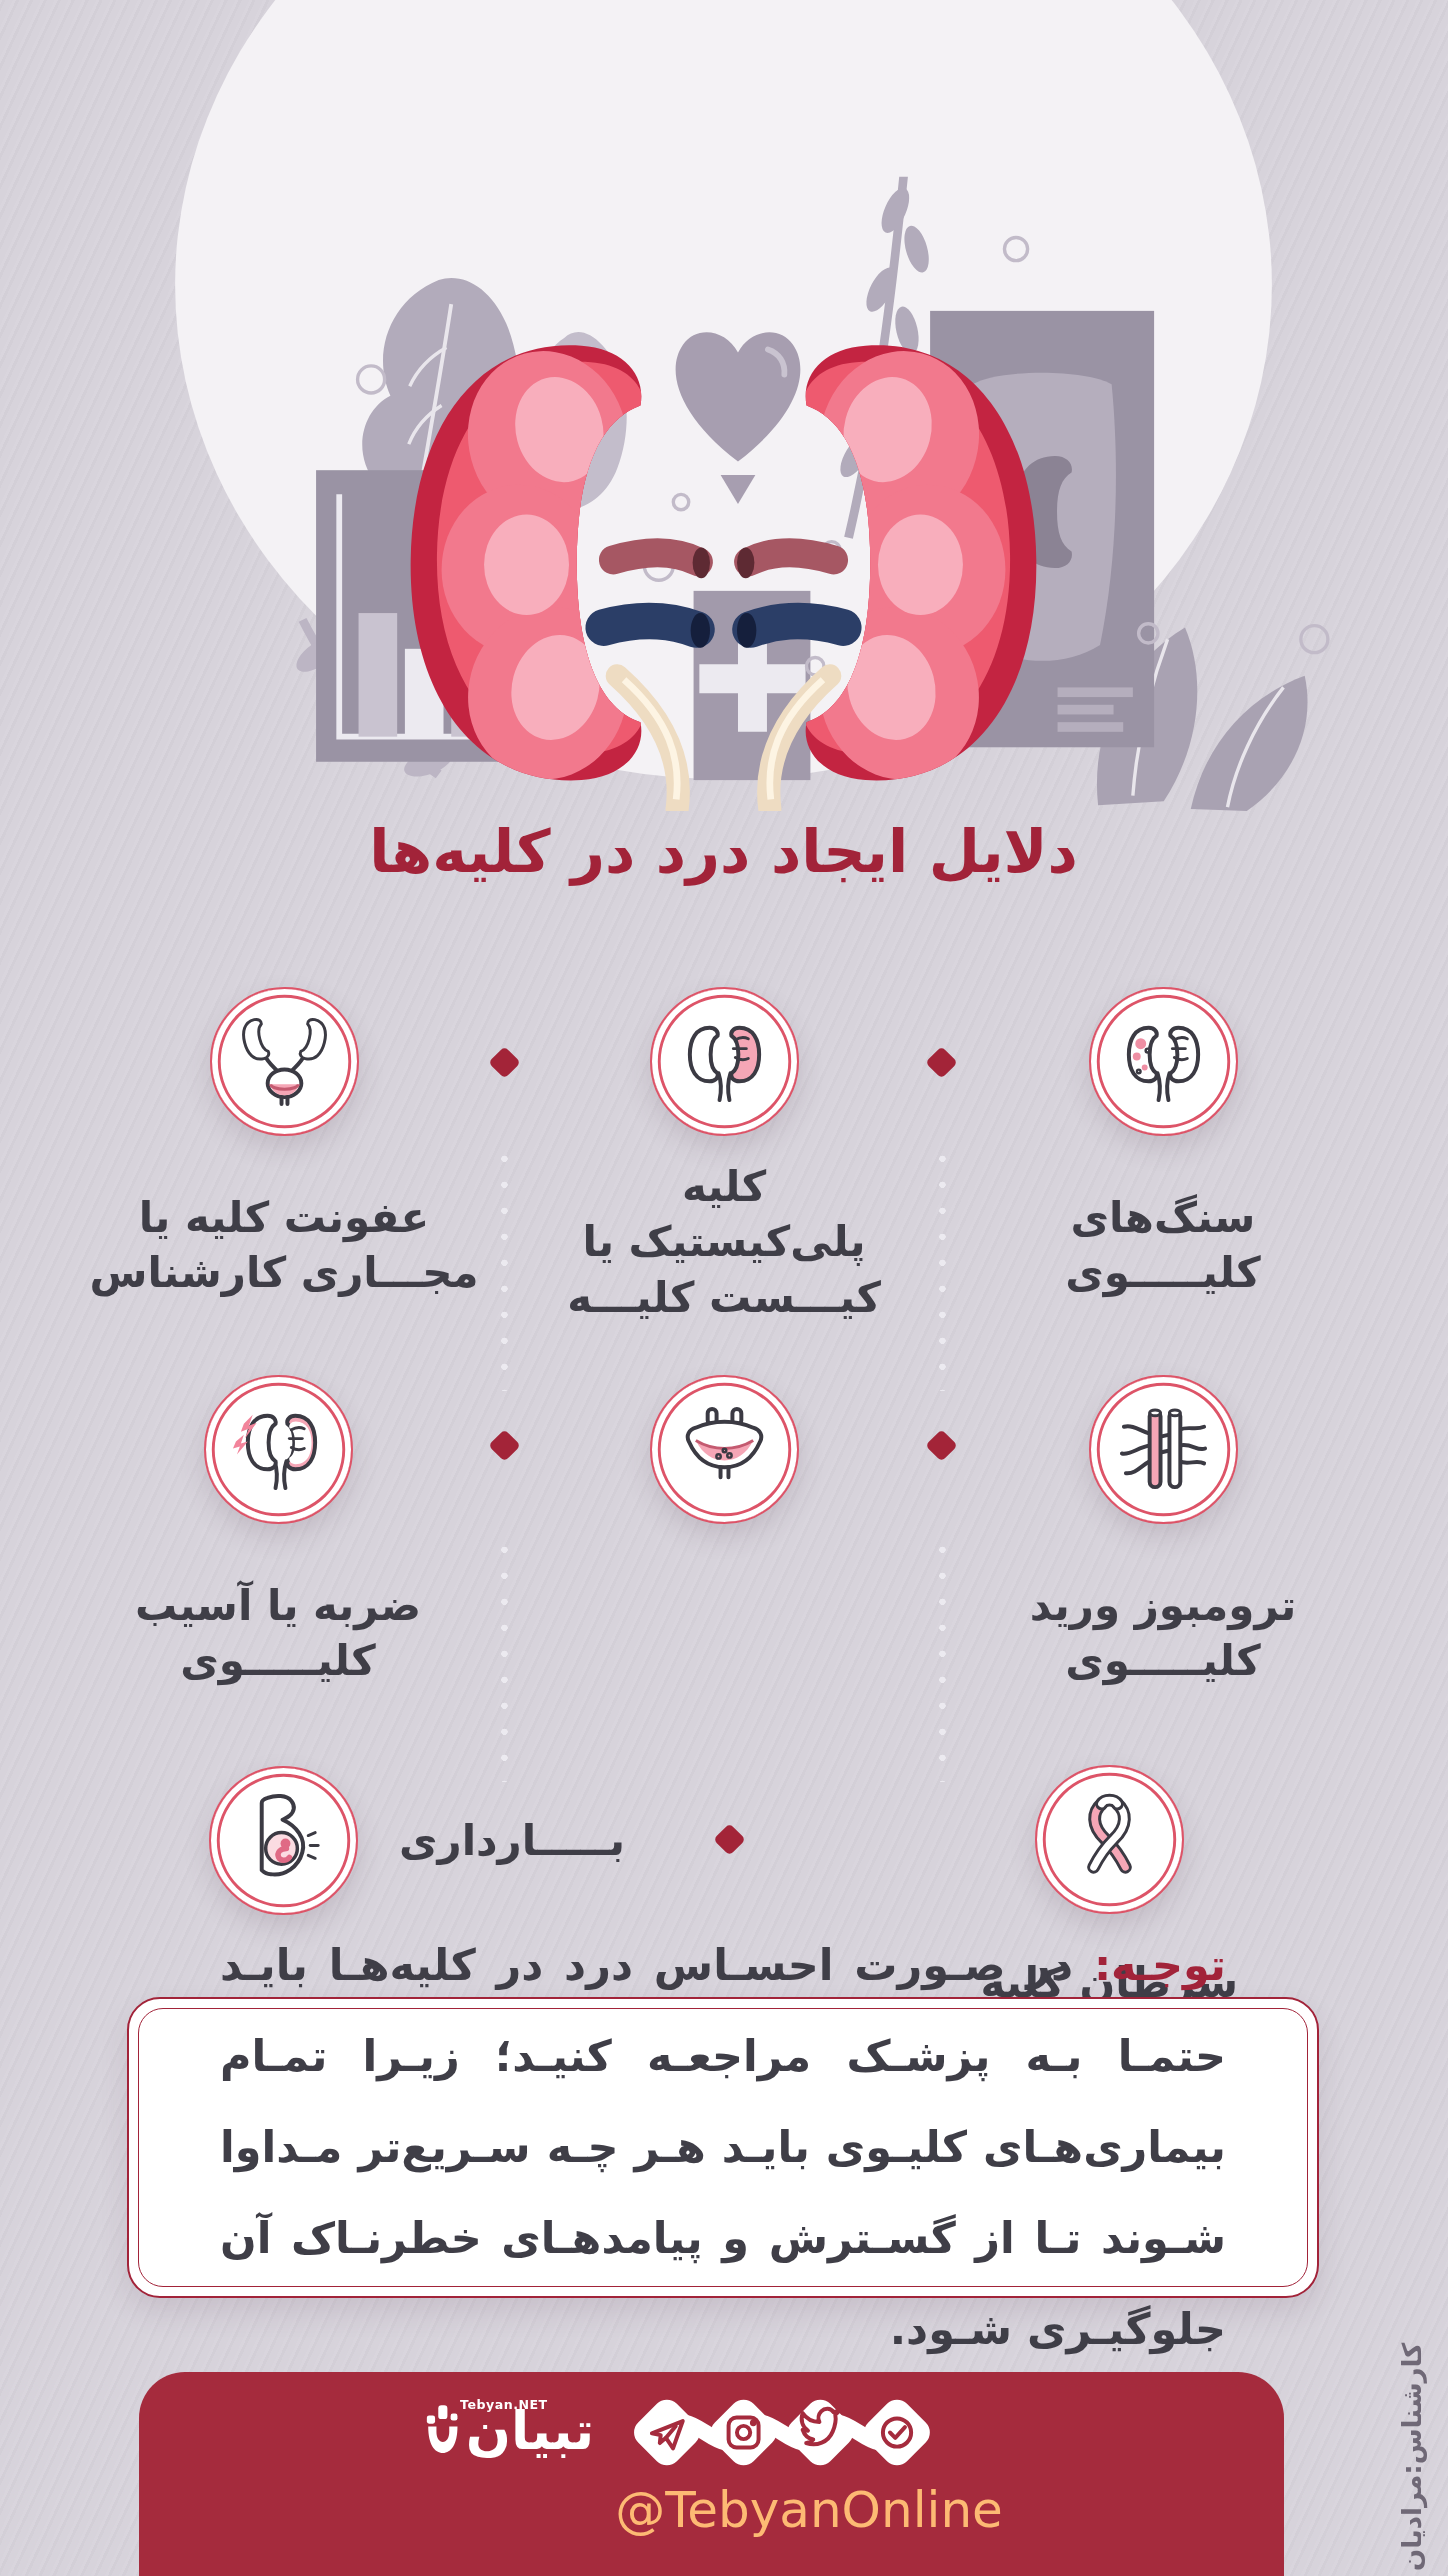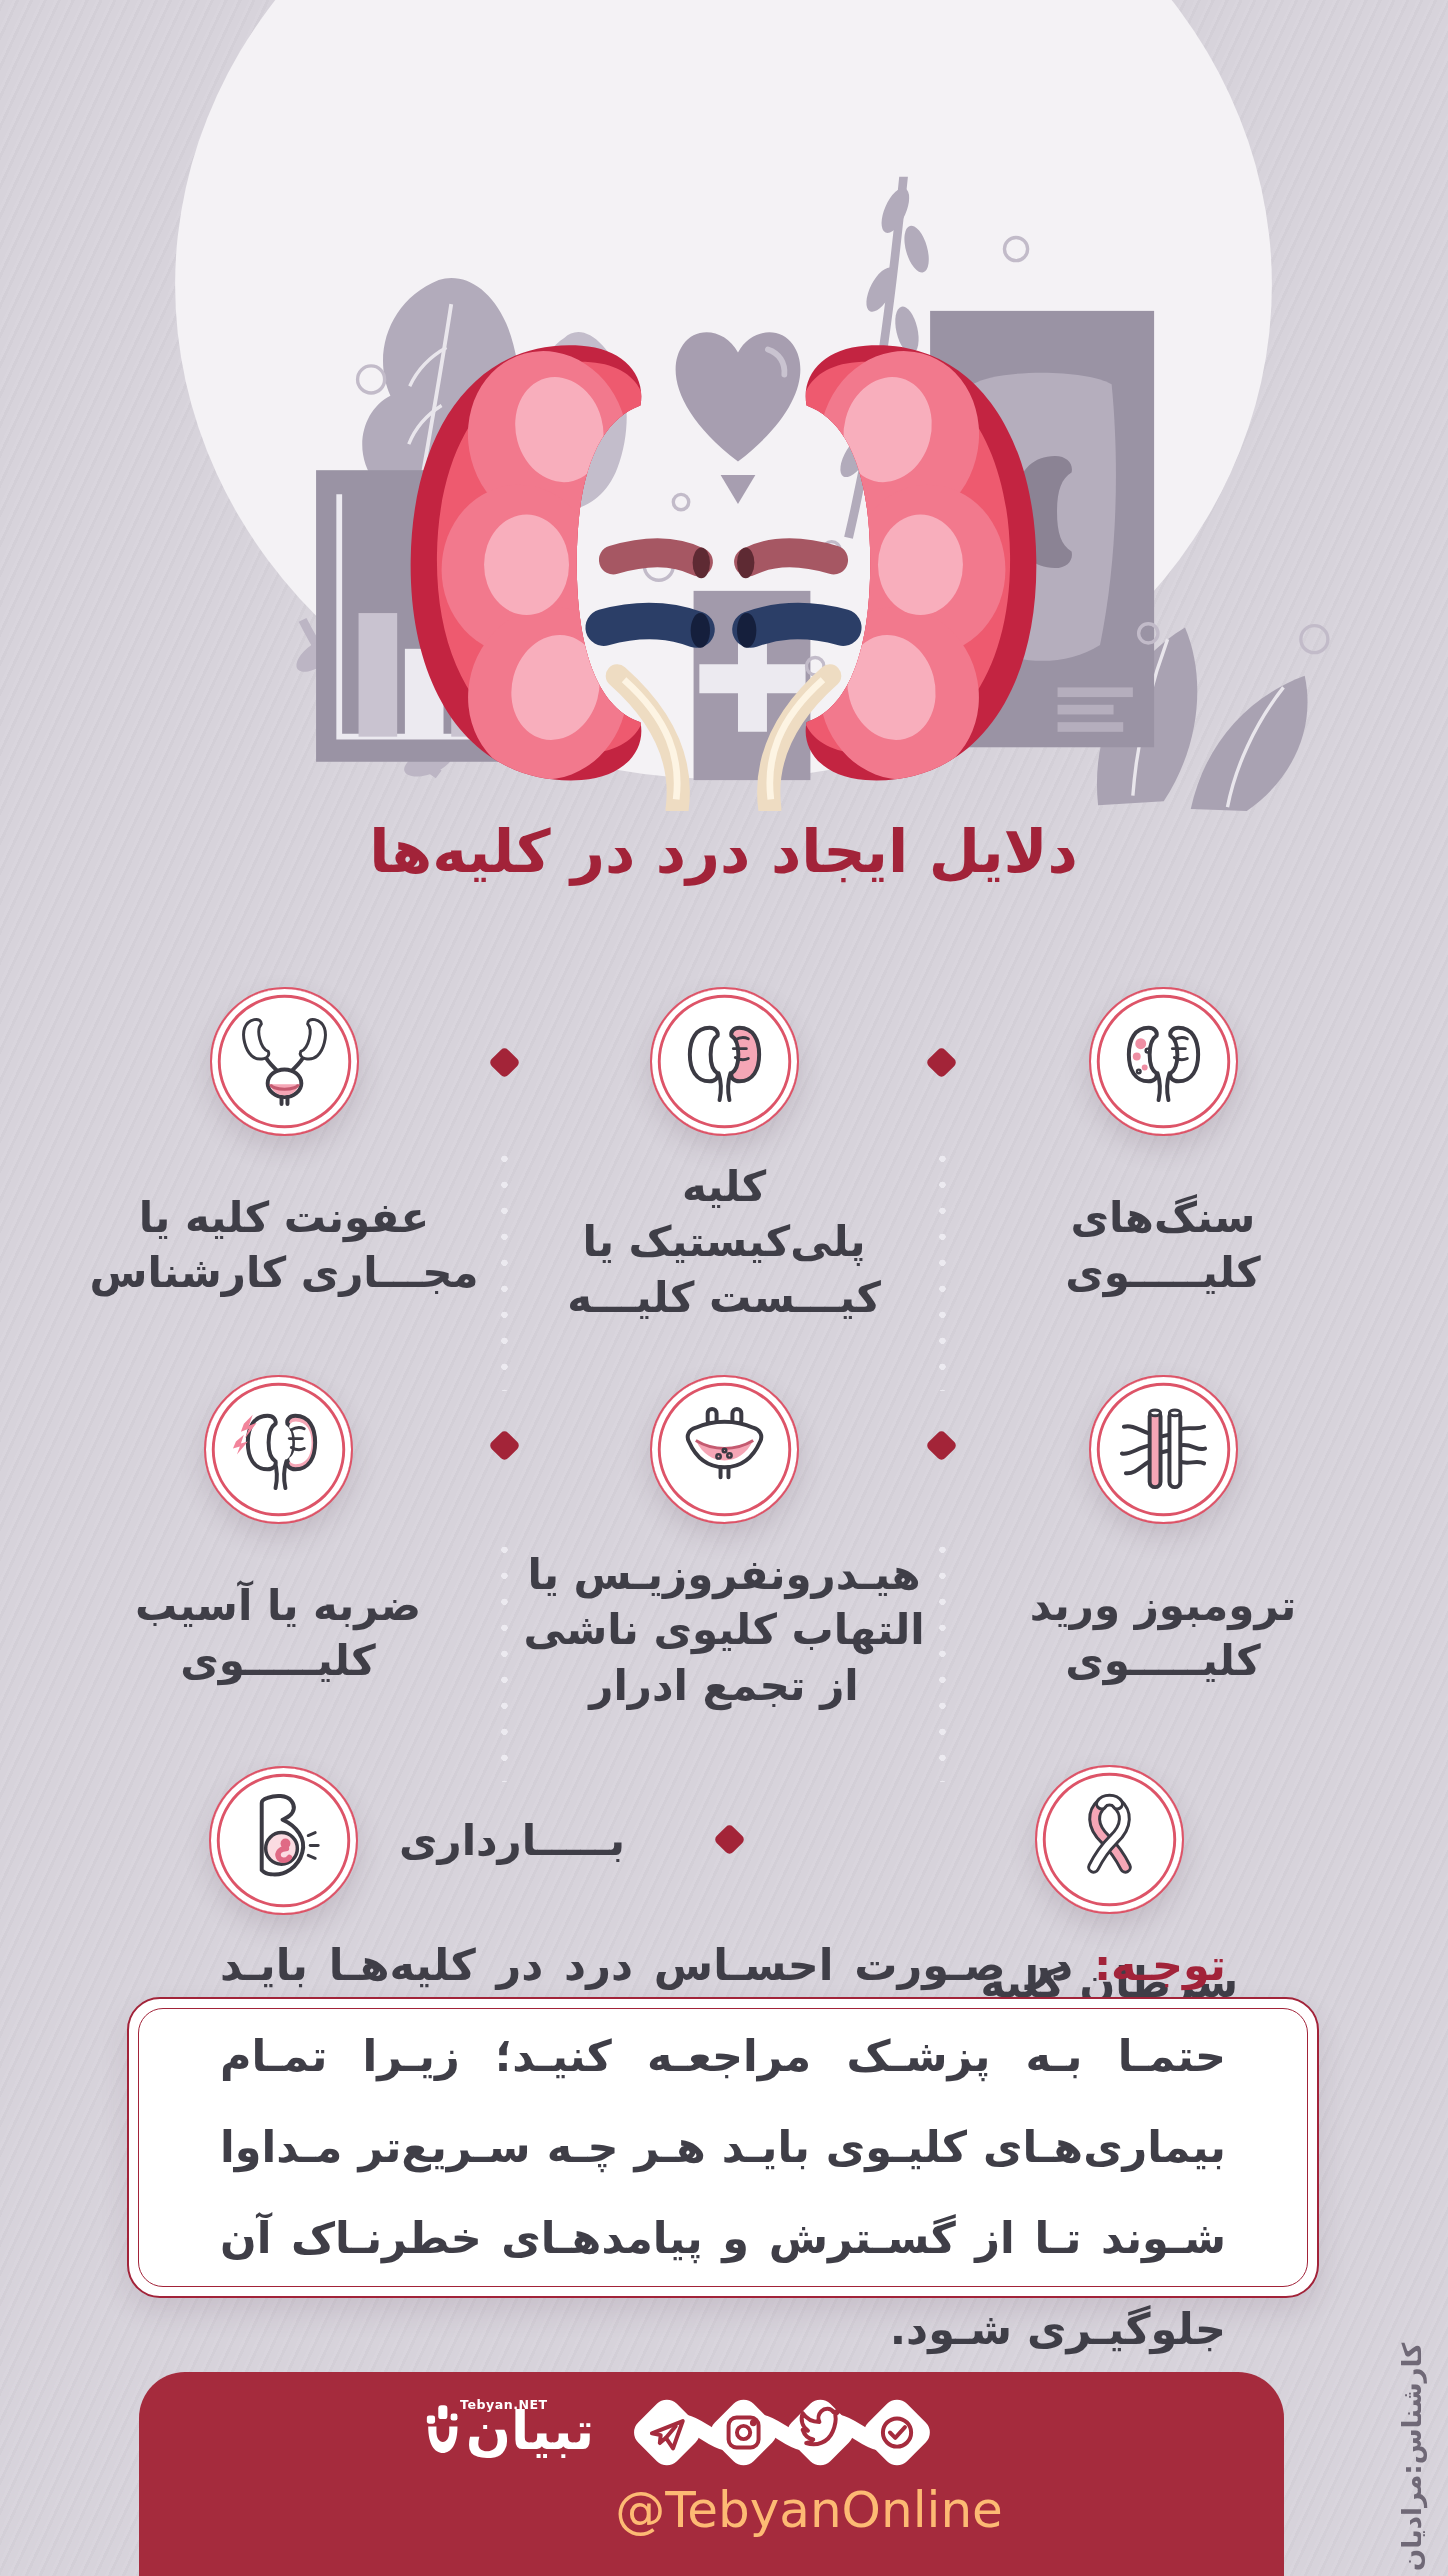--- a/index.html
+++ b/index.html
@@ -304,25 +304,20 @@
           <path d="M46,68 L46,78 M54,68 L54,78" fill="none"></path>
         </g>
         <path d="M21,41 C28,55 38,61 50,61 C62,61 72,55 79,41 C70,46 60,48 50,48 C40,48 30,46 21,41 Z" fill="#f5a6b6"></path>
         <path d="M21,41 C31,47 41,49 50,49 C59,49 69,47 79,41" fill="none" stroke="#c45a70" stroke-width="3"></path>
         <g fill="none" stroke="#3b3a43" stroke-width="2.5">
           <circle cx="44" cy="57" r="2.2"></circle>
             <circle cx="55" cy="56" r="2.2"></circle>
             <circle cx="50" cy="51" r="1.8"></circle>
         </g>
       </svg>
-    </div>
-    <div class="label">
-      <span>هیـدرونفروزیـس یا</span>
-      <span>التهاب کلیوی ناشی</span>
-      <span>از تجمع ادرار</span>
     </div>
   </div>
 
   <div class="cause" style="left:76px;top:1375px;">
     <div class="circle">
       <svg viewBox="0 0 100 100">
         <g fill="none" stroke="#3b3a43" stroke-width="4" stroke-linecap="round">
           <path d="M46,62 C49,71 49,80 47,89"></path>
             <path d="M58,62 C55,71 55,80 57,89"></path>
         </g>

